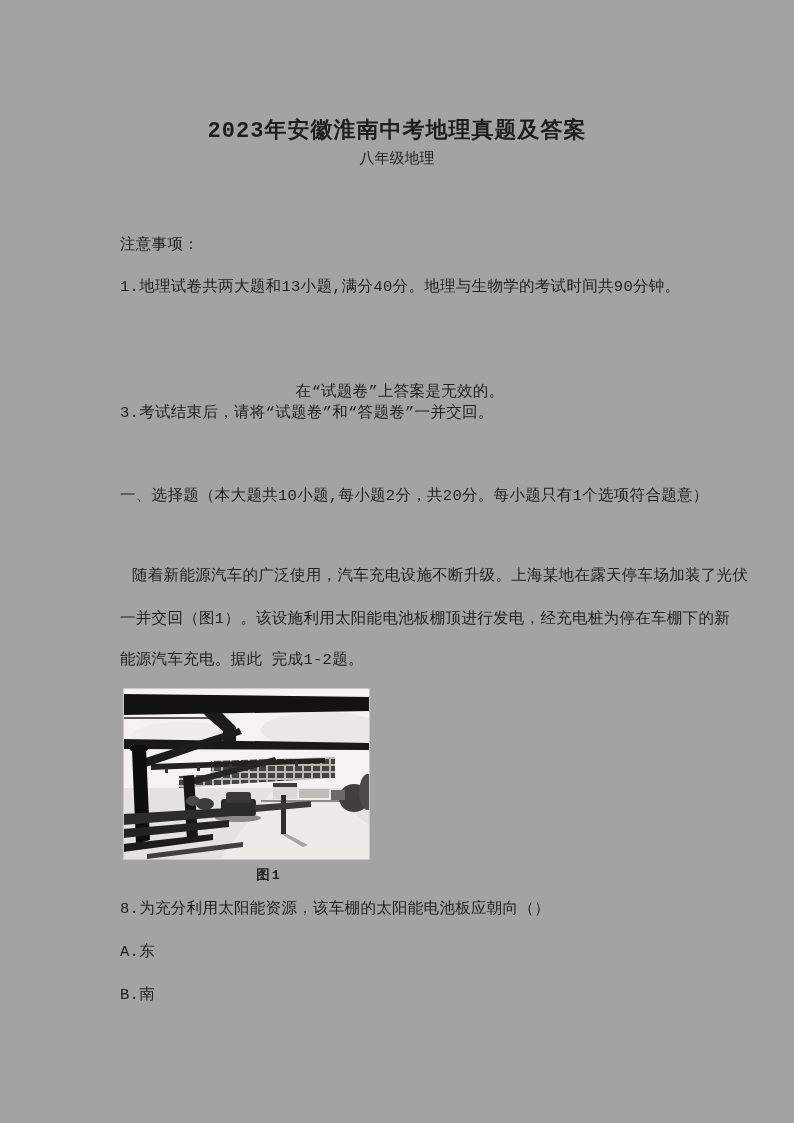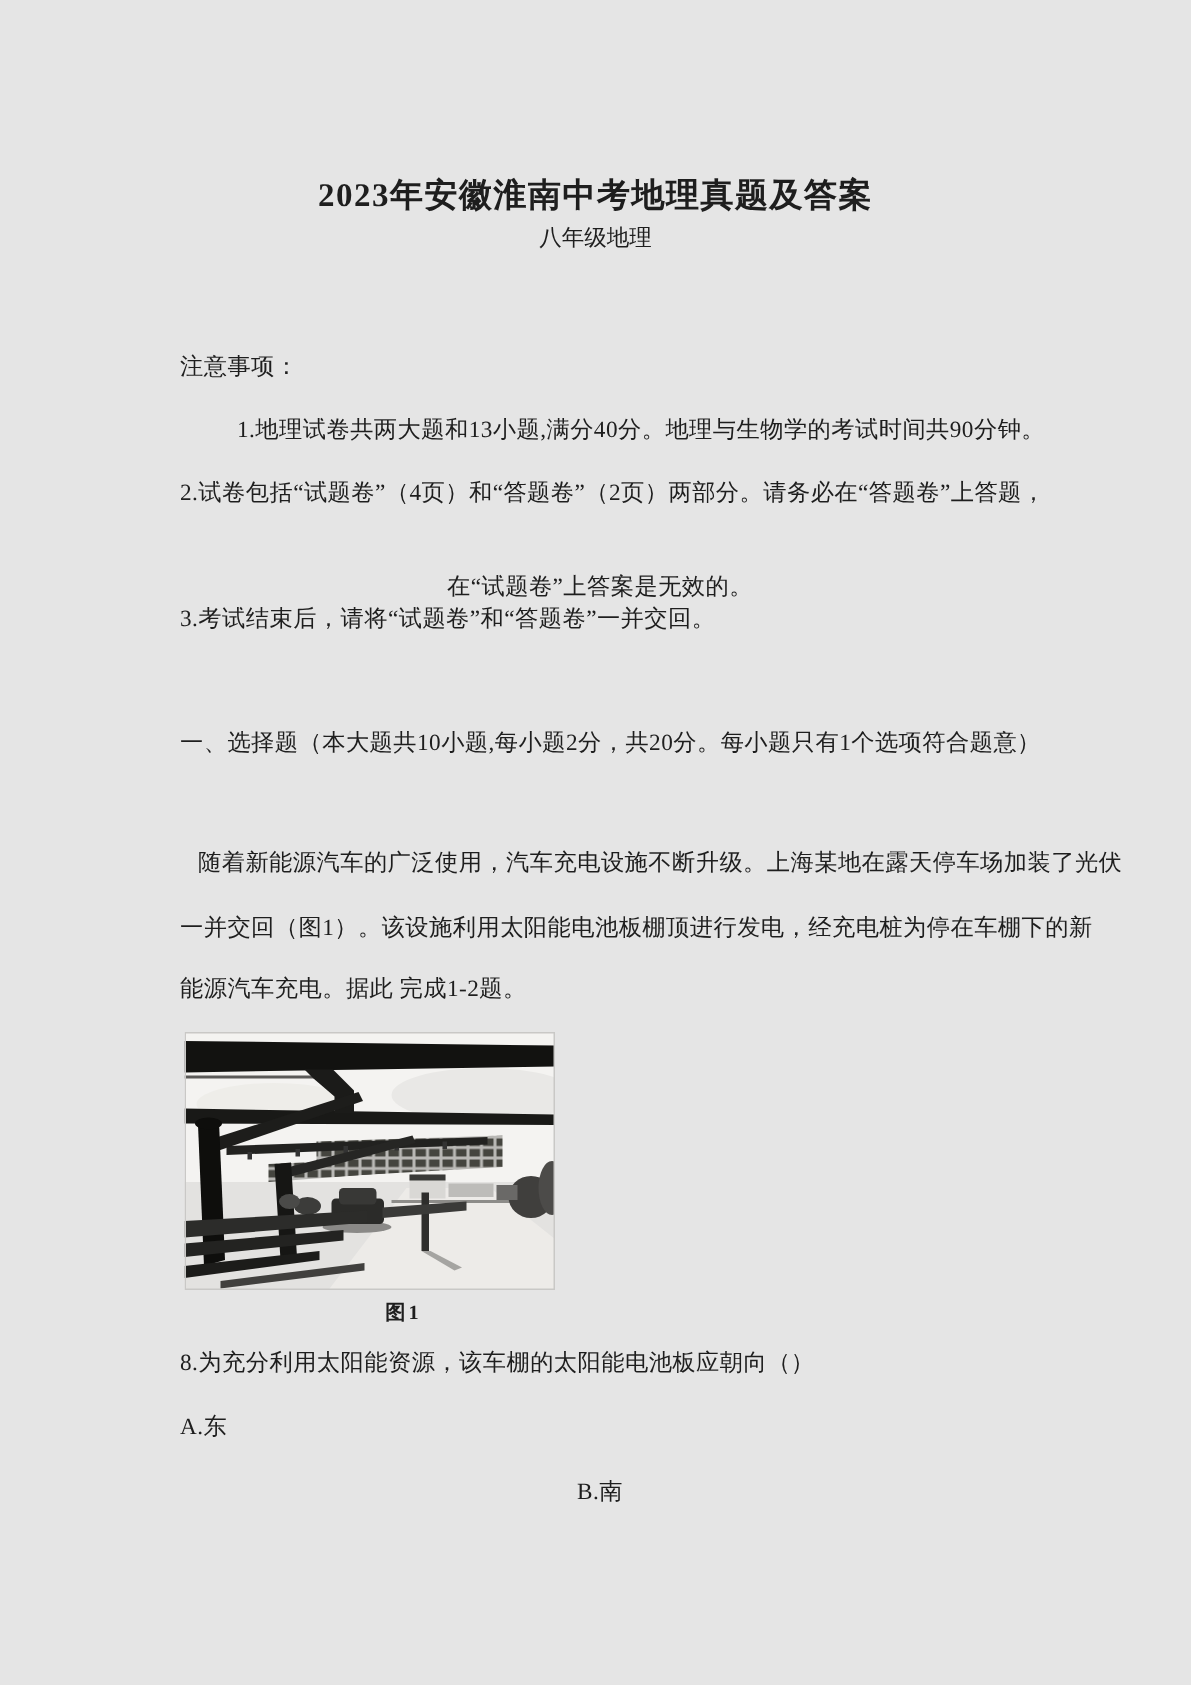--- a/index.html
+++ b/index.html
@@ -1,21 +1,21 @@
 <!DOCTYPE html>
 <html><head>
 <meta charset="utf-8">
 <style>
   html, body { margin: 0; padding: 0; background: #ffffff; }
   .page {
     position: relative;
     width: 794px;
     height: 1123px;
-    background: #e5e5e5;
-    font-family: Liberation Serif, serif;
+    background: #a3a3a3;
+    font-family: Liberation Mono, monospace;
     color: #1e1e1e;
     overflow: hidden;
   }
   .abs { position: absolute; }
   .title {
     left: 0; right: 0; top: 100px;
     text-align: center;
     font-size: 22px;
     font-weight: 700;
     letter-spacing: 1px;
@@ -26,31 +26,31 @@
     font-size: 15px;
   }
   .line {
     left: 120px;
     width: 560px;
     font-size: 15.5px;
     letter-spacing: 0.3px;
     white-space: nowrap;
   }
   .t-notice-heading { top: 234px; }
-  .t-notice-1 { top: 276px; margin-left: 38px; }
+  .t-notice-1 { top: 276px; }
   .t-notice-2 { top: 318px; }
   .t-notice-3 { top: 381px; text-align: center; }
   .t-notice-4 { top: 402px; }
   .t-section  { top: 485px; }
   .t-p1 { top: 565px; padding-left: 12px; }
   .t-p2 { top: 608px; }
   .t-p3 { top: 649px; }
   .t-q1 { top: 898px; }
   .t-oa { top: 941px; }
-  .t-ob { top: 984px; text-align: center; }
+  .t-ob { top: 984px; }
   figure.photo {
     position: absolute;
     left: 123px; top: 688px;
     width: 292px;
     margin: 0;
   }
   figure.photo svg { display: block; }
   figure.photo figcaption {
     margin-top: 6px;
     text-align: center;
@@ -62,21 +62,20 @@
 </head>
 <body>
 
 <div class="page">
 
   <h1 class="abs title">2023年安徽淮南中考地理真题及答案</h1>
   <div class="abs line t-notice-heading">注意事项：</div>
 
   <div class="abs subtitle">八年级地理</div>
   <div class="abs line t-notice-1">1.地理试卷共两大题和13小题,满分40分。地理与生物学的考试时间共90分钟。</div>
-  <div class="abs line t-notice-2">2.试卷包括“试题卷”（4页）和“答题卷”（2页）两部分。请务必在“答题卷”上答题，</div>
   <div class="abs line t-notice-3">在“试题卷”上答案是无效的。</div>
   <div class="abs line t-notice-4">3.考试结束后，请将“试题卷”和“答题卷”一并交回。</div>
 
   <div class="abs line t-section">一、选择题（本大题共10小题,每小题2分，共20分。每小题只有1个选项符合题意）</div>
 
   <div class="abs line t-p1">随着新能源汽车的广泛使用，汽车充电设施不断升级。上海某地在露天停车场加装了光伏</div>
   <div class="abs line t-p2">一并交回（图1）。该设施利用太阳能电池板棚顶进行发电，经充电桩为停在车棚下的新</div>
   <div class="abs line t-p3">能源汽车充电。据此 完成1-2题。</div>
 
   <figure class="photo">

